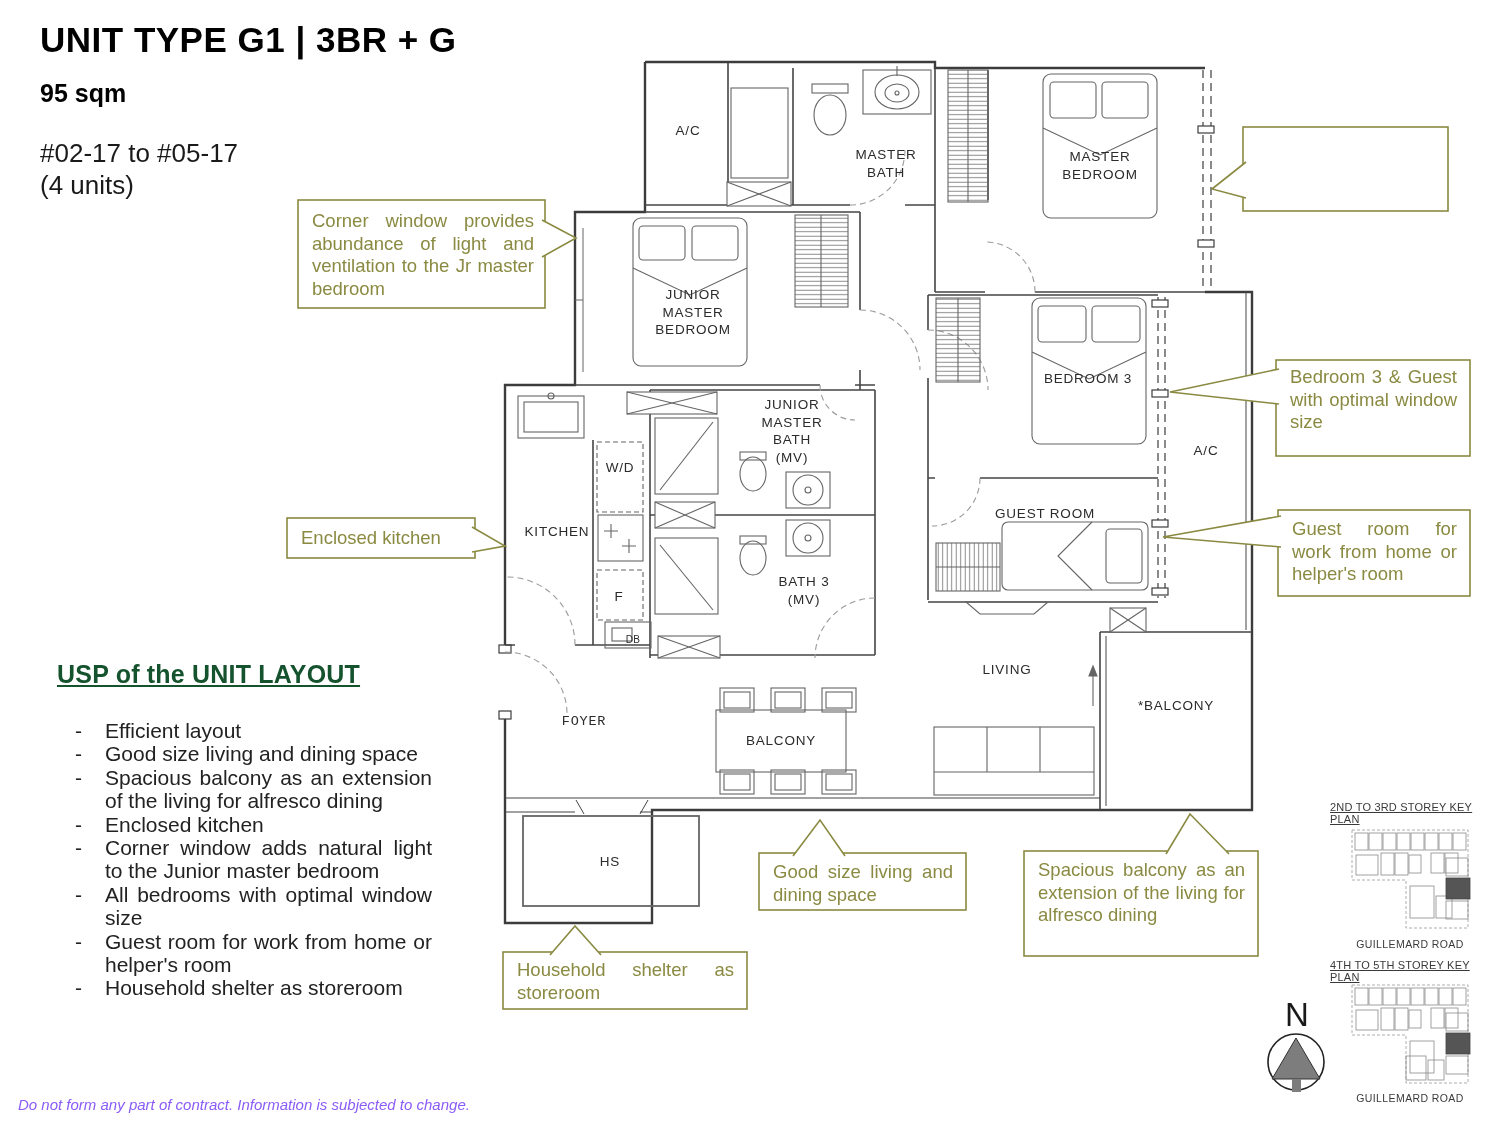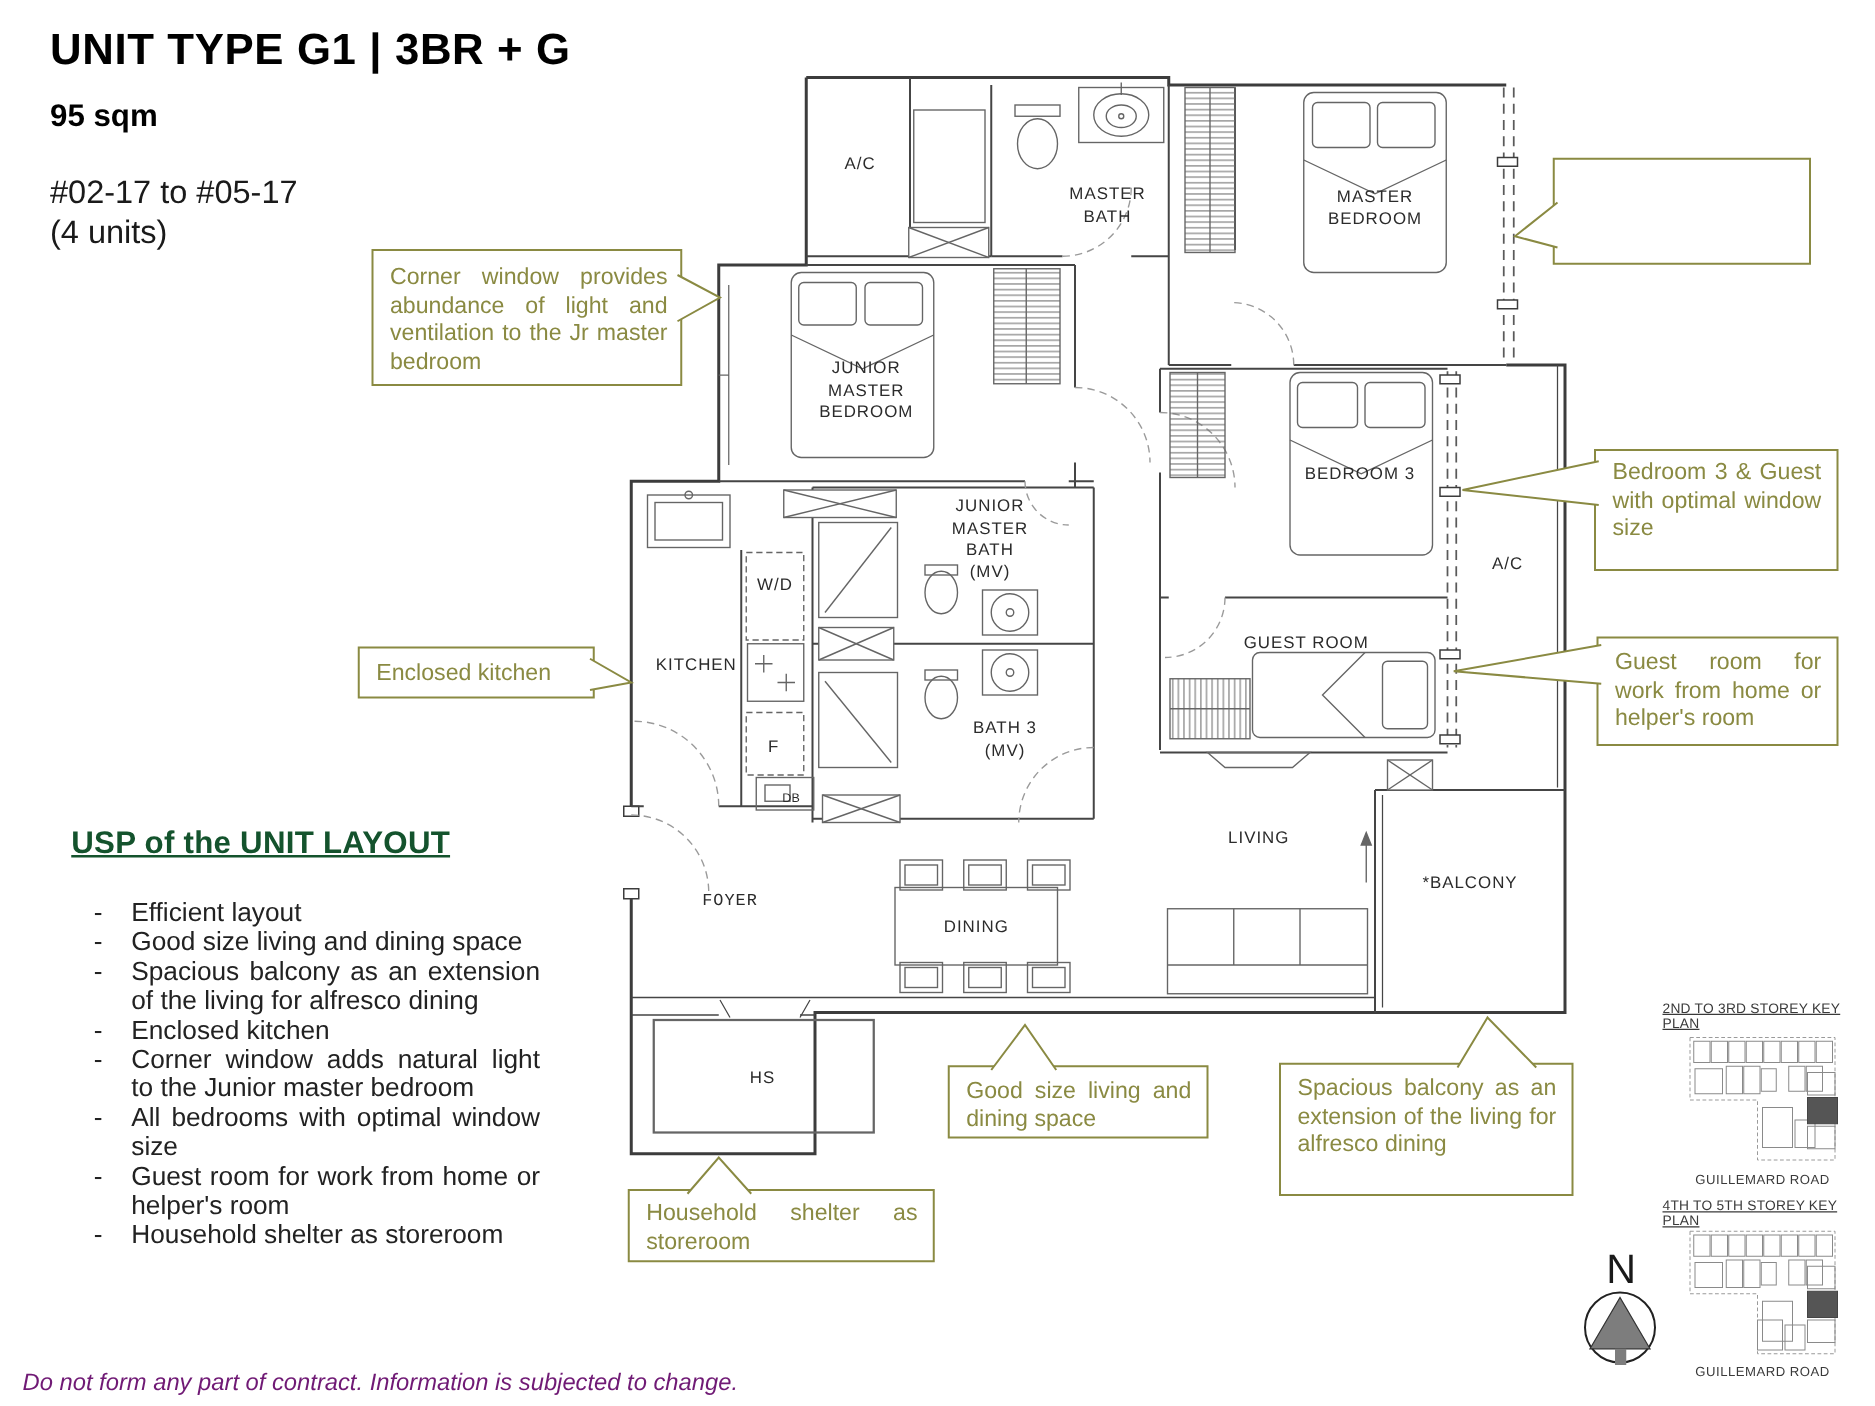--- a/index.html
+++ b/index.html
@@ -30,21 +30,21 @@
       padding-left:48px;position:relative;}
   .usp li::before{content:"-";position:absolute;left:18px;top:0;}
 
   
   .kp-title{position:absolute;width:160px;text-align:left;font-size:11px;color:#3a3a3a;
       text-decoration:underline;letter-spacing:.2px;}
   .kp-road{position:absolute;width:160px;text-align:center;font-size:10.5px;color:#3a3a3a;letter-spacing:.4px;}
   .compass-n{position:absolute;left:1272px;top:996px;width:50px;text-align:center;
       font-size:33px;font-weight:400;color:#1a1a1a;}
 
-  .disclaimer{position:absolute;left:18px;top:1096px;font-size:19px;font-style:italic;color:#701a75;}
+  .disclaimer{position:absolute;left:18px;top:1096px;font-size:15px;font-style:italic;color:#8b5cf6;}
 </style>
 </head>
 <body>
 
 <div class="page">
 
   <svg class="plan-svg" viewBox="0 0 1500 1125">
     <defs>
       <pattern id="hatchH" width="6" height="4.5" patternUnits="userSpaceOnUse">
         <path d="M0,2.2 H6" stroke="#777" stroke-width="0.9"></path>
@@ -362,21 +362,21 @@
   <div class="room-label" style="left:620px;top:468px;">W/D</div>
   <div class="room-label" style="left:619px;top:597px;">F</div>
   <div class="room-label small" style="left:633px;top:639px;">DB</div>
   <div class="room-label" style="left:804px;top:591px;">BATH 3
 (MV)</div>
   <div class="room-label" style="left:1088px;top:379px;">BEDROOM 3</div>
   <div class="room-label" style="left:1045px;top:514px;">GUEST ROOM</div>
   <div class="room-label" style="left:1206px;top:451px;">A/C</div>
   <div class="room-label" style="left:1007px;top:670px;">LIVING</div>
   <div class="room-label" style="left:1176px;top:706px;">*BALCONY</div>
-  <div class="room-label" style="left:781px;top:741px;">DINING</div>
+  <div class="room-label" style="left:781px;top:741px;">BALCONY</div>
   <div class="room-label" style="left:584px;top:722px;font-family:Liberation Mono, monospace;">FOYER</div>
   <div class="room-label" style="left:610px;top:862px;">HS</div>
 
   <div class="callout-text" style="left:312px;top:210px;width:222px;">Corner window provides abundance of light and ventilation to the Jr master bedroom</div>
   <div class="callout-text" style="left:1290px;top:366px;width:167px;">Bedroom 3 &amp; Guest with optimal window size</div>
   <div class="callout-text" style="left:1292px;top:518px;width:165px;">Guest room for work from home or helper's room</div>
   <div class="callout-text" style="left:301px;top:527px;width:165px;text-align:left;">Enclosed kitchen</div>
   <div class="callout-text" style="left:773px;top:861px;width:180px;">Good size living and dining space</div>
   <div class="callout-text" style="left:1038px;top:859px;width:207px;">Spacious balcony as an extension of the living for alfresco dining</div>
   <div class="callout-text" style="left:517px;top:959px;width:217px;">Household shelter as storeroom</div>

